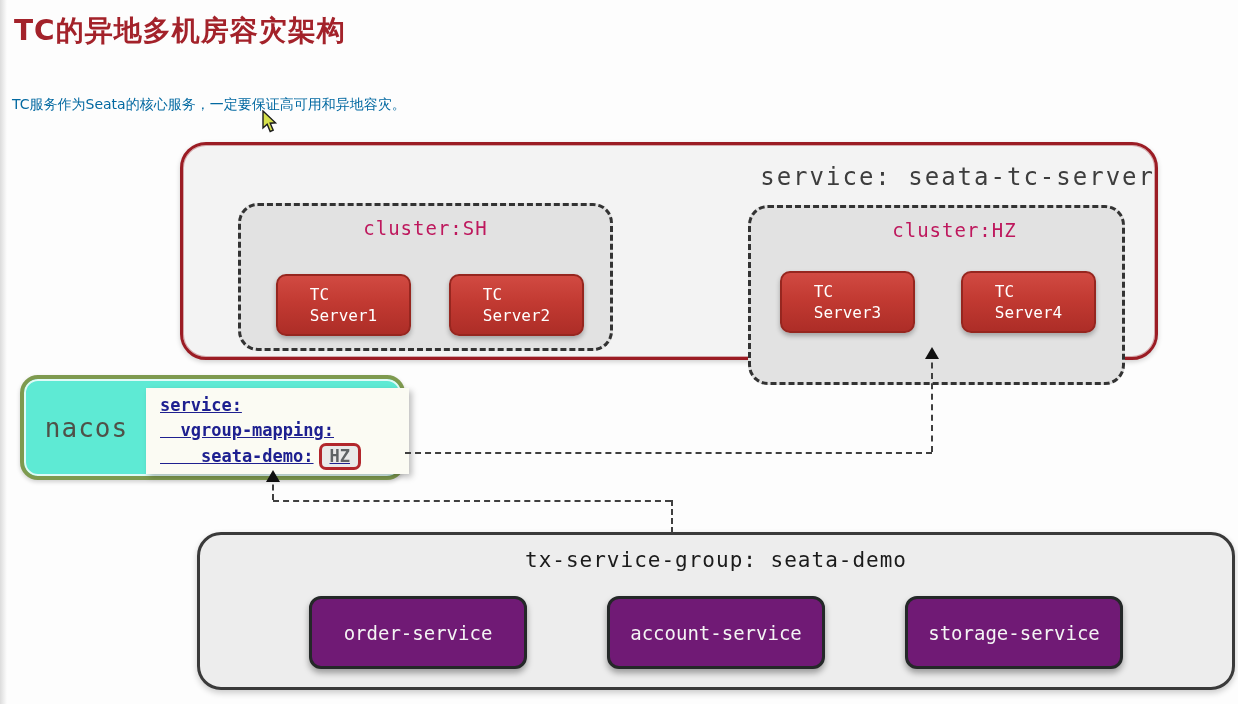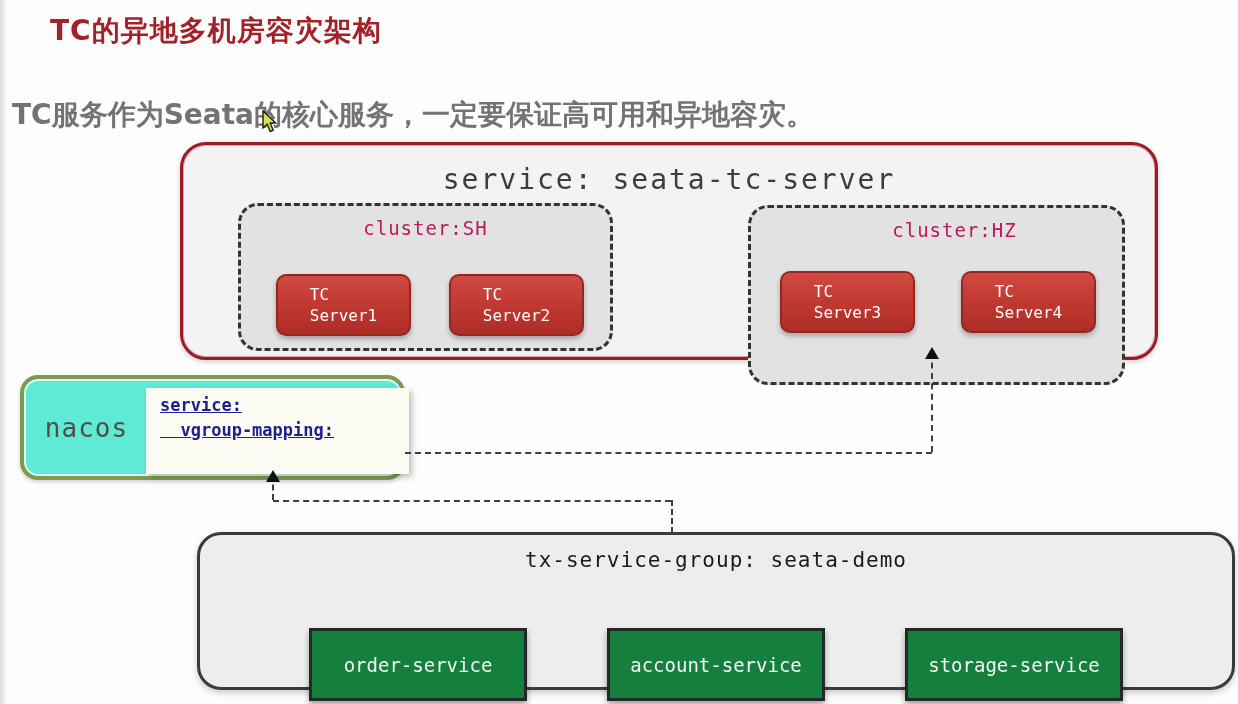--- a/index.html
+++ b/index.html
@@ -15,38 +15,37 @@
     position:absolute; left:0; top:0; bottom:0; width:7px;
     background:linear-gradient(90deg, rgba(120,120,120,.25), rgba(255,255,255,0));
     pointer-events:none;
   }
   .mono { font-family:"DejaVu Sans Mono", "Liberation Mono", monospace; }
 
   .slide-title {
     position:absolute; left:14px; top:12px;
     font-size:28px; font-weight:bold; color:#a3222a;
     letter-spacing:1px;
-    margin-left:36px;
   }
   .slide-subtitle {
     position:absolute; left:12px; top:96px;
-    font-size:28px; color:#737373;font-weight:bold;
+    font-size:14px; color:#0369a1;
   }
 
   
   .main-box {
     position:absolute; left:180px; top:142px; width:978px; height:218px;
     background:#f3f3f3;
     border:3px solid #9b1c24; border-radius:26px;
     box-shadow:0 2px 5px rgba(0,0,0,.18), inset 0 0 0 1px rgba(155,28,36,.35);
   }
   .main-box-label {
     position:absolute; left:0; right:0; top:18px;
-    text-align:center;
-    font-size:28px; letter-spacing:2px; color:#3d3d3d;
+    text-align:right;
+    font-size:24px; letter-spacing:2px; color:#3d3d3d;
   }
   .cluster {
     position:absolute;
     background:#e2e2e2;
     border:3px dashed #333; border-radius:20px;
   }
   .cluster-sh { left:55px; top:58px; width:375px; height:148px; }
   .cluster-hz { left:565px; top:60px; width:377px; height:180px;padding-left:36px; }
   .cluster-label {
     margin-top:11px; text-align:center;
@@ -104,26 +103,25 @@
   .tx-label {
     margin-top:13px; text-align:center;
     font-size:21px; letter-spacing:1px; color:#1b1b1b;
   }
   .services-row {
     position:absolute; left:0; right:0; top:61px;
     display:flex; justify-content:center; gap:80px;
   }
   .service-box {
     width:218px; height:73px;
-    background:#15803d;
-    border:3px solid #242828; border-radius:0;
+    background:#701a75;
+    border:3px solid #242828; border-radius:12px;
     display:flex; align-items:center; justify-content:center;
     color:#f4f4f4; font-size:19px;
     box-shadow:0 4px 6px rgba(0,0,0,.35);
-    margin-top:32px;
   }
 
   
   .conn { position:absolute; z-index:6; }
   .conn-h { border-top:2px dashed #3f3f3f; height:0; }
   .conn-v { border-left:2px dashed #3f3f3f; width:0; }
   .connA-h  { left:405px; top:452px; width:527px; }
   .connA-v  { left:931px; top:352px; height:100px; }
   .connB-v1 { left:671px; top:500px; height:33px; }
   .connB-h  { left:273px; top:500px; width:398px; }
@@ -171,20 +169,24 @@
     <div class="tc-server mono hz-s4">TC
 Server4</div>
   </div>
 </div>
 
 <div class="nacos-box">
   <div class="nacos-label mono">nacos</div>
   <div class="code-block mono">
     <div class="code-line">service:</div>
     <div class="code-line">  vgroup-mapping:</div>
+    <div class="code-line code-line-hz">
+      <span class="code-line">    seata-demo:</span>
+      <span class="hz-badge mono">HZ</span>
+    </div>
   </div>
 </div>
 
 <div class="tx-box">
   <div class="tx-label mono">tx-service-group: seata-demo</div>
   <div class="services-row">
     <div class="service-box mono">order-service</div>
     <div class="service-box mono">account-service</div>
     <div class="service-box mono">storage-service</div>
   </div>

